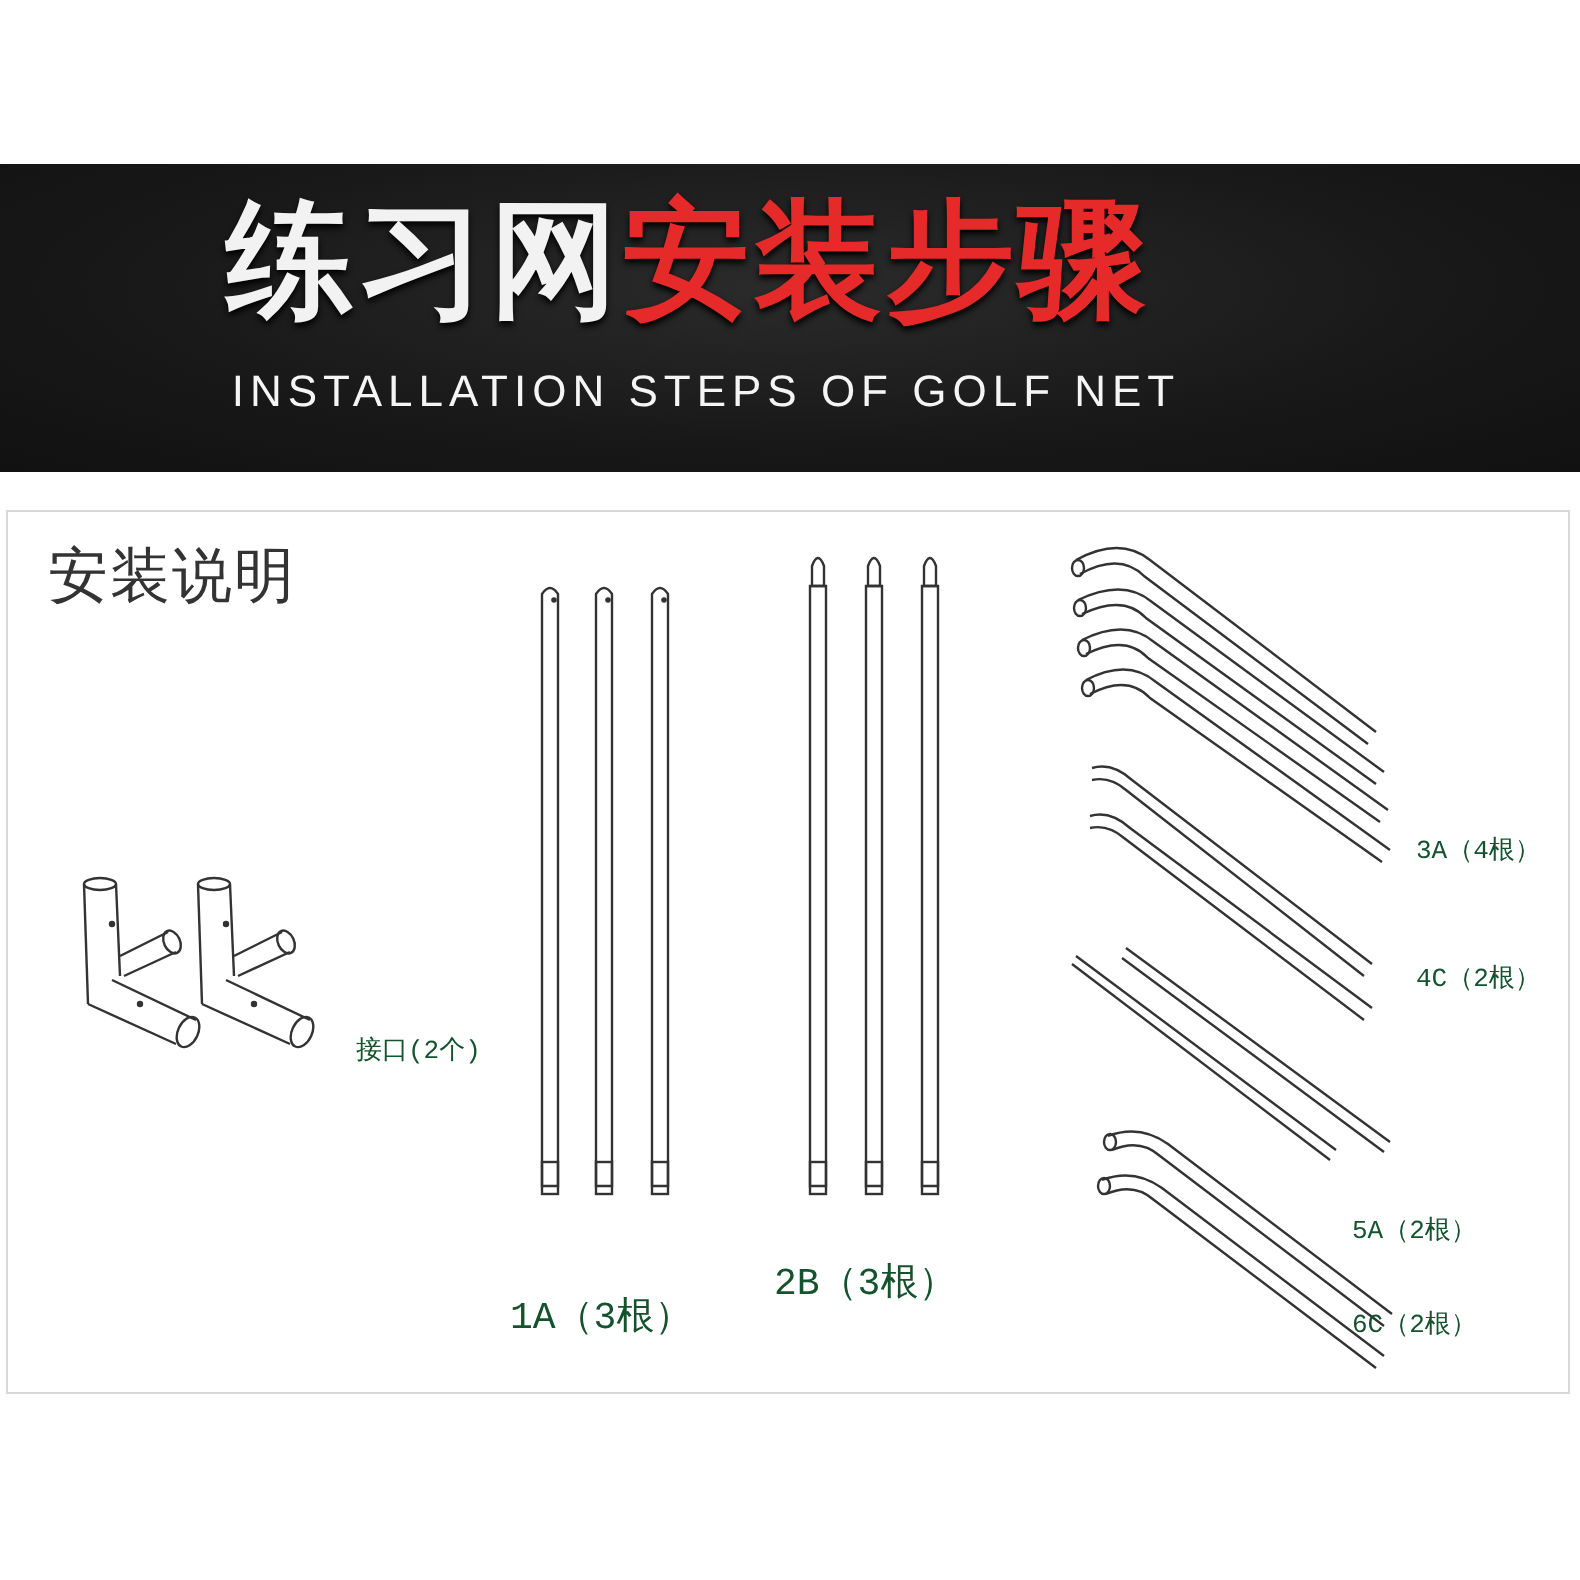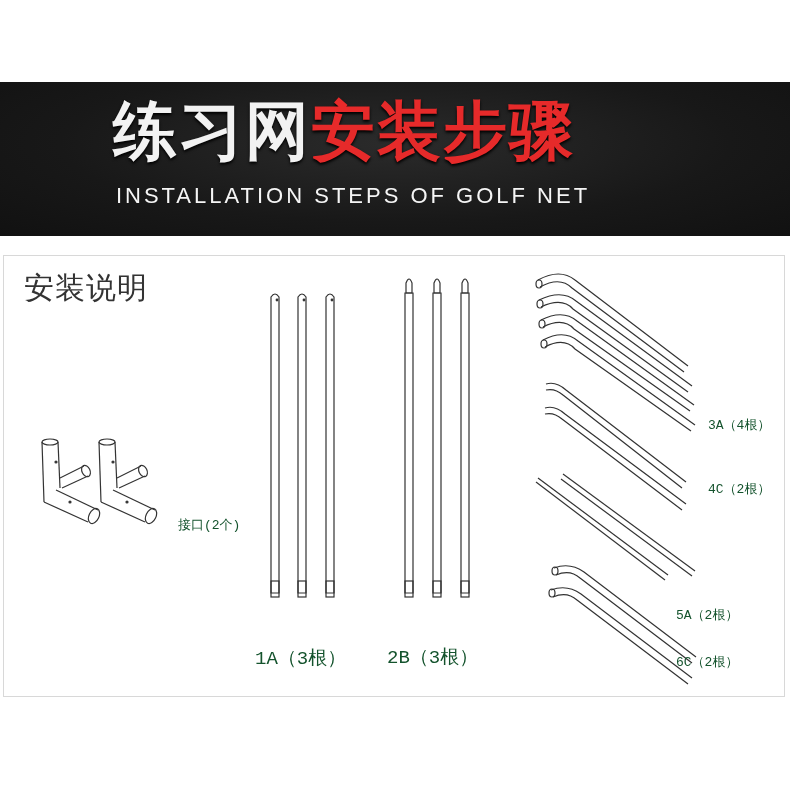--- a/index.html
+++ b/index.html
@@ -146,17 +146,17 @@
       <path d="M556 575 Q570 569 580 578 L692 663"></path>
       <ellipse cx="555" cy="571" rx="3" ry="4"></ellipse>
     <path d="M551 590 Q567 584 581 594 L692 678"></path>
       <path d="M553 597 Q567 591 577 600 L688 684"></path>
       <ellipse cx="552" cy="593" rx="3" ry="4"></ellipse>
   </g>
 </svg>
 
 <div class="label small" style="left:178px;top:516px;">接口(2个)</div>
 <div class="label big" style="left:255px;top:645px;">1A（3根）</div>
-<div class="label big" style="left:387px;top:628px;margin-top:16px;">2B（3根）</div>
+<div class="label big" style="left:387px;top:628px;">2B（3根）</div>
 <div class="label small" style="left:708px;top:416px;">3A（4根）</div>
 <div class="label small" style="left:708px;top:480px;">4C（2根）</div>
 <div class="label small" style="left:676px;top:558px;margin-top:48px;">5A（2根）</div>
 <div class="label small" style="left:676px;top:653px;">6C（2根）</div>
 
 </body></html>

